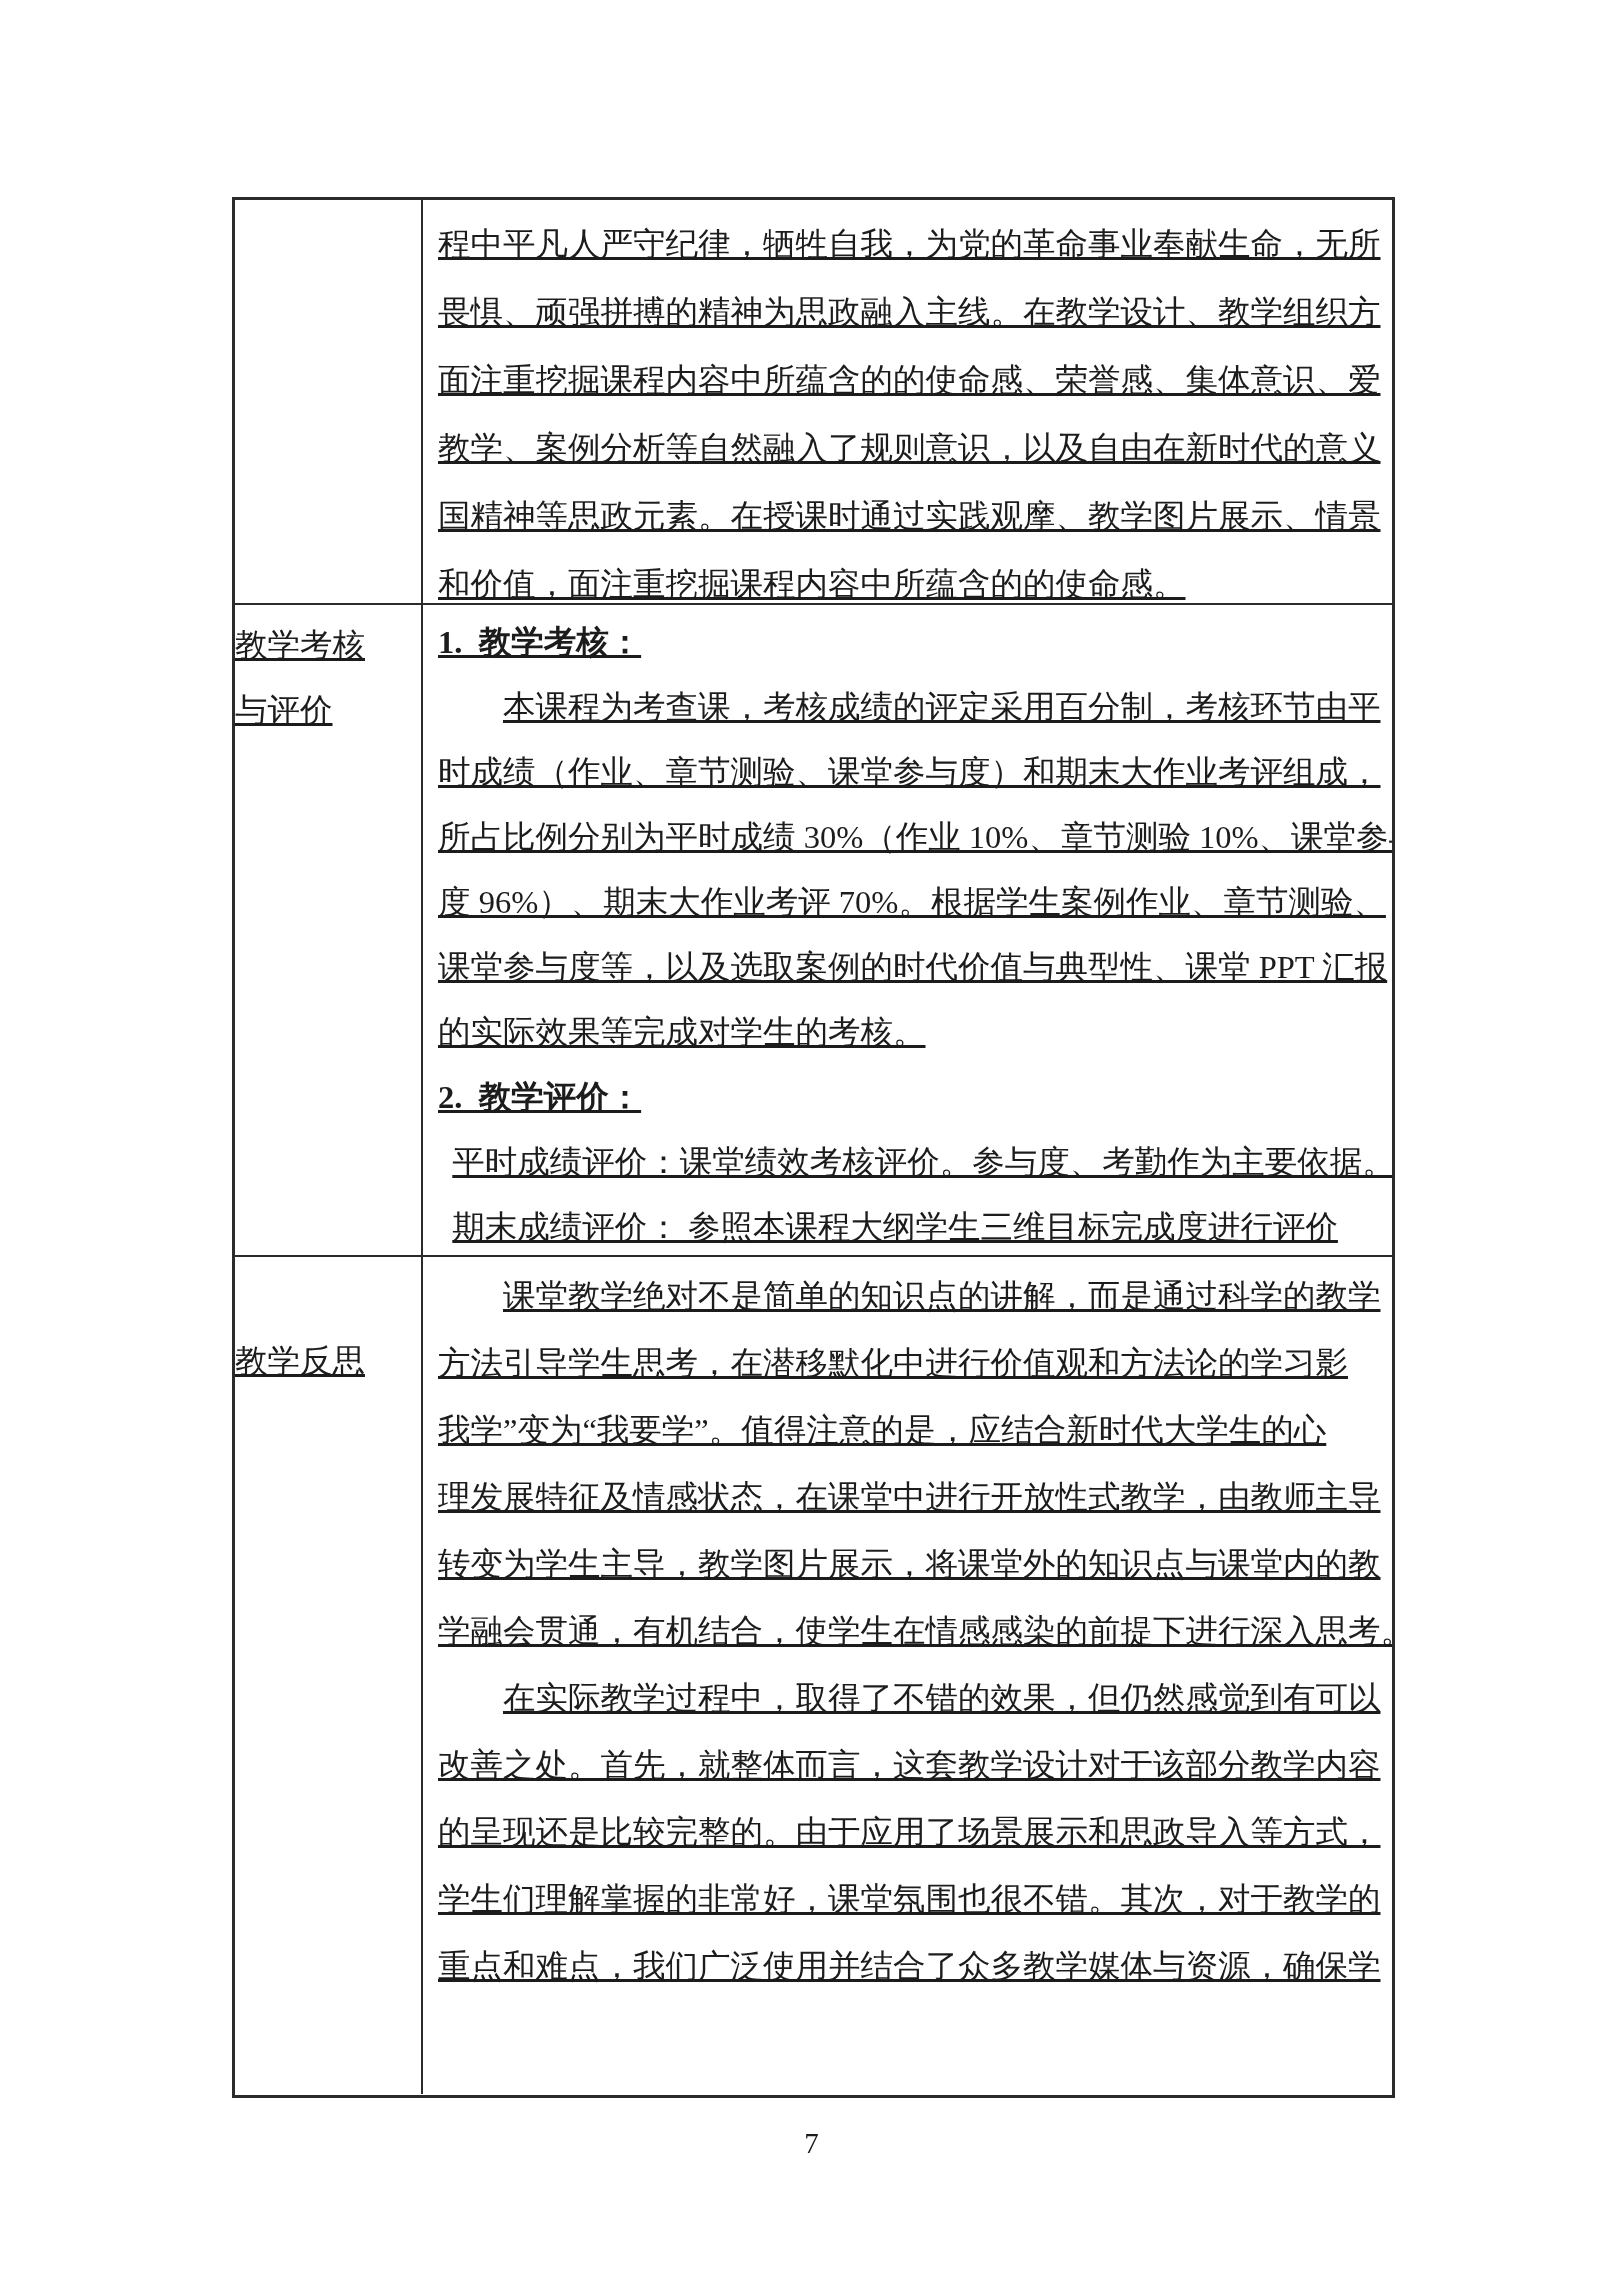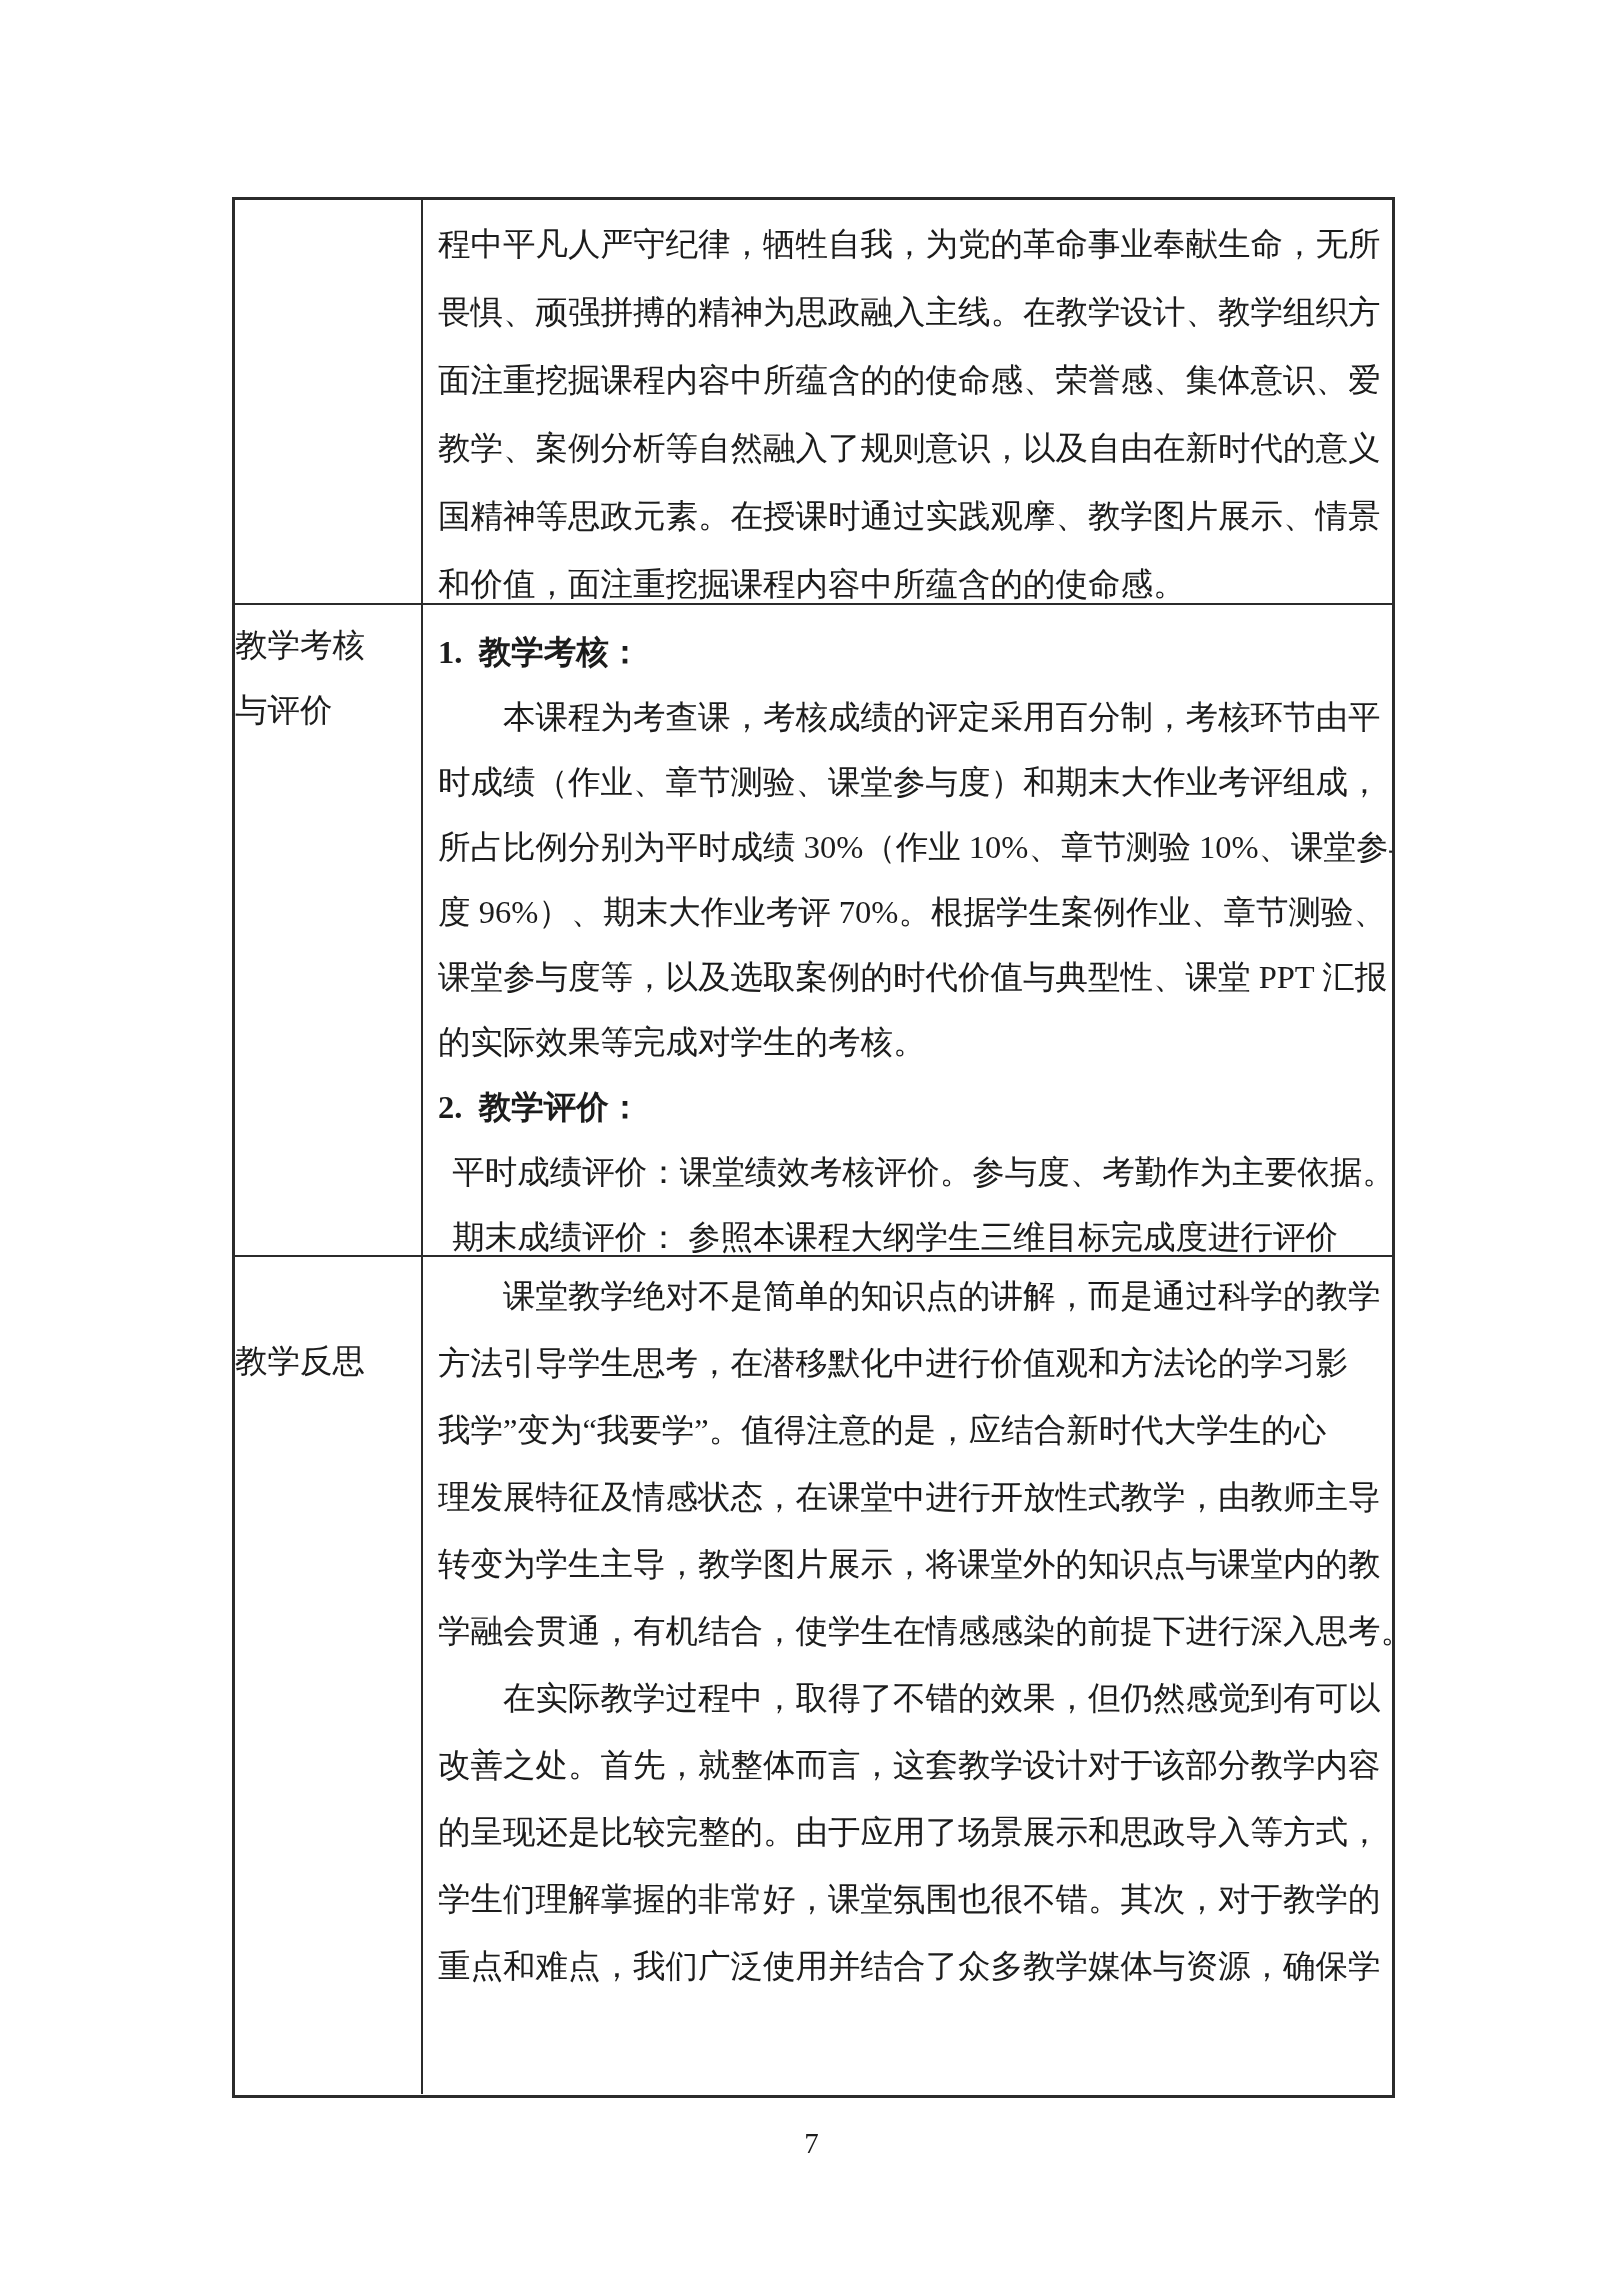--- a/index.html
+++ b/index.html
@@ -21,32 +21,32 @@
     box-sizing: border-box;
     border: 3.2px solid #2b2b2b;
     display: flex;
     flex-direction: column;
   }
   .trow { display: flex; box-sizing: border-box; }
   .trow + .trow { border-top: 2.4px solid #2b2b2b; }
   .row1 { height: 403px; }
   .row2 { height: 652px; }
   .row3 { height: 839px; }
-  .tcell { box-sizing: border-box; overflow: hidden; }
+  .tcell { box-sizing: border-box; overflow: hidden; text-decoration: underline; }
   .label {
     width: 188px;
     border-right: 2.4px solid #2b2b2b;
   }
   .content {
     flex: 1;
     padding-left: 15px;
     padding-right: 6.3px;
   }
   .row1 .content { padding-top: 9.5px; }
-  .row2 .content { padding-top: 15px; }
+  .row2 .content { padding-top: 5px; }
   .row3 .content { padding-top: 6.3px; }
   .row2 .label   { padding-top: 8px; }
   .row3 .label   { padding-top: 71px; }
   .line {
     font-size: 32.5px;
     white-space: pre;
   }
   .row1 .line { height: 68px; line-height: 68px; }
   .row2 .line { height: 65px; line-height: 65px; }
   .row3 .line { height: 67px; line-height: 67px; }

